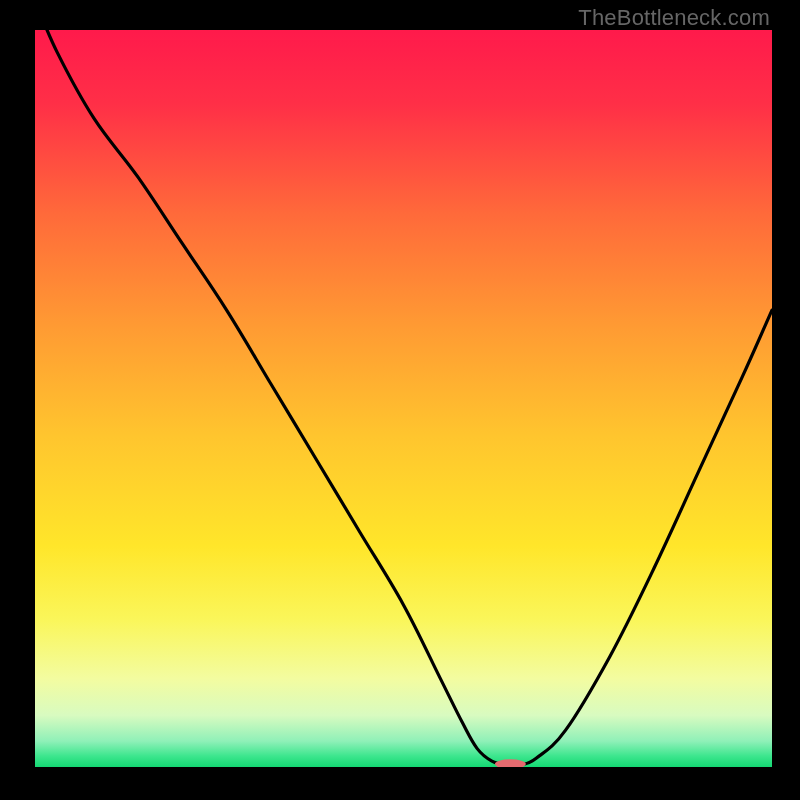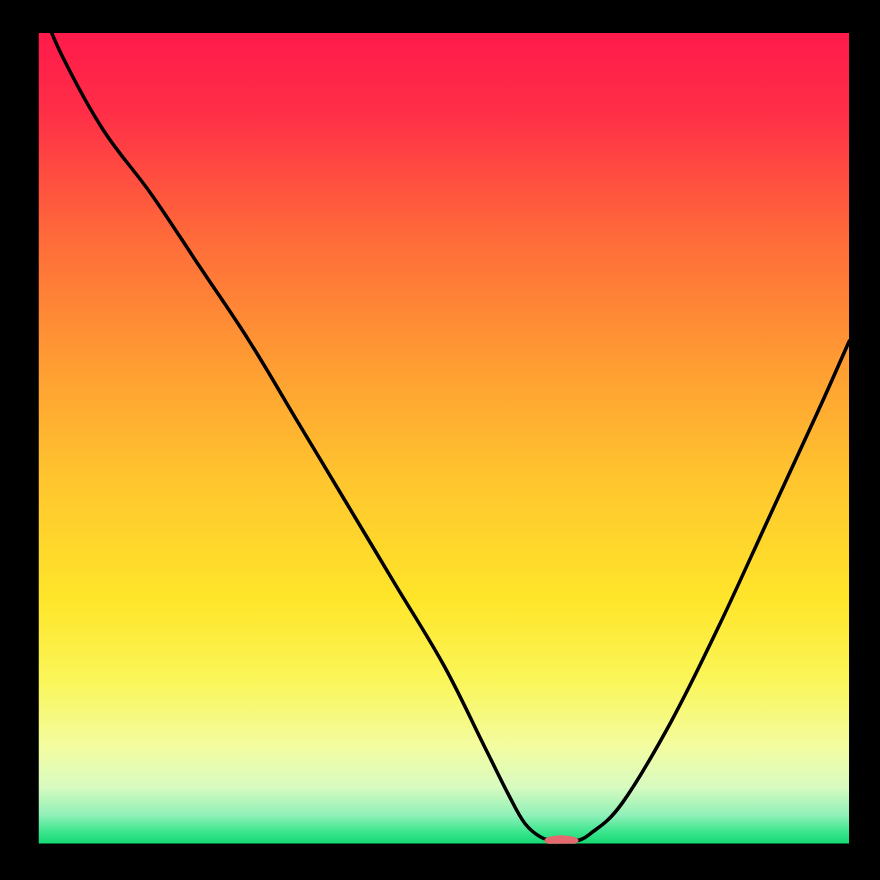--- a/index.html
+++ b/index.html
@@ -75,13 +75,14 @@
       </defs>
       <rect x="0" y="0" width="737" height="737" fill="url(#heat)"></rect>
     </svg>
 
     <svg class="curve" viewBox="0 0 737 737" preserveAspectRatio="none">
       <path id="curve-path" d="M 0.0 -29.5 C 4.0 -20.2, 11.5 0.9, 22.1 22.1 C 32.7 43.3, 44.4 65.9, 59.0 88.4 C 73.6 111.0, 87.3 124.8, 103.2 147.4 C 119.1 170.0, 131.5 189.9, 147.4 213.7 C 163.3 237.6, 175.7 254.9, 191.6 280.1 C 207.5 305.3, 219.9 327.2, 235.8 353.8 C 251.8 380.3, 264.1 400.9, 280.1 427.5 C 296.0 454.0, 308.4 474.6, 324.3 501.2 C 340.2 527.7, 353.9 548.3, 368.5 574.9 C 383.1 601.4, 394.7 627.3, 405.4 648.6 C 416.0 669.8, 420.8 680.2, 427.5 692.8 C 434.1 705.4, 436.9 711.7, 442.2 718.6 C 447.5 725.5, 451.6 728.2, 456.9 731.1 C 462.2 734.0, 466.4 734.1, 471.7 734.8 C 477.0 735.5, 481.1 736.0, 486.4 734.8 C 491.7 733.6, 493.2 734.4, 501.2 728.2 C 509.1 721.9, 517.4 718.5, 530.6 700.1 C 543.9 681.8, 558.9 655.6, 574.9 626.4 C 590.8 597.3, 603.2 571.2, 619.1 538.0 C 635.0 504.8, 647.4 476.7, 663.3 442.2 C 679.2 407.7, 694.3 375.6, 707.5 346.4 C 720.8 317.2, 731.7 292.0, 737.0 280.1" fill="none" stroke="#000000" stroke-width="3.2" stroke-linecap="round" stroke-linejoin="round"></path>
       <ellipse id="marker" cx="475.4" cy="734.1" rx="15.5" ry="4.8" fill="#e46a6f"></ellipse>
     </svg>
   </div>
 
+  <div class="watermark">TheBottleneck.com</div>
 </div>
 
 </body></html>

